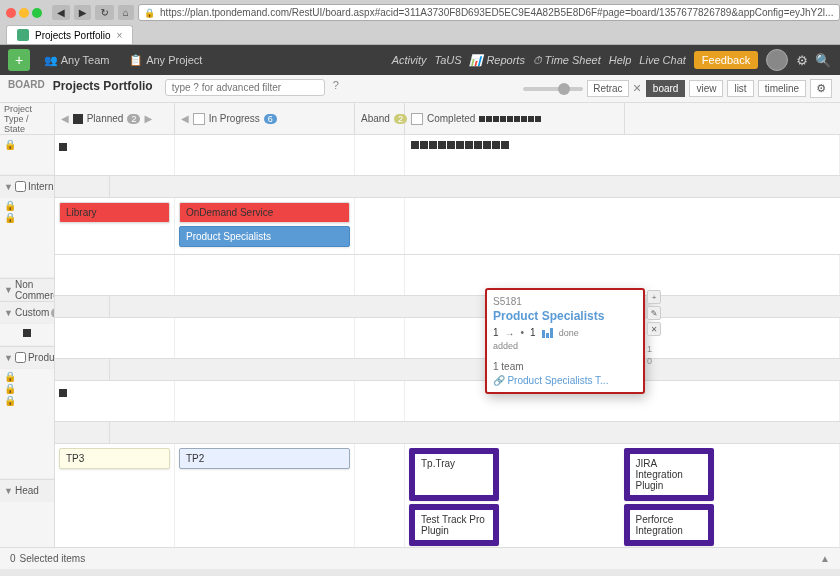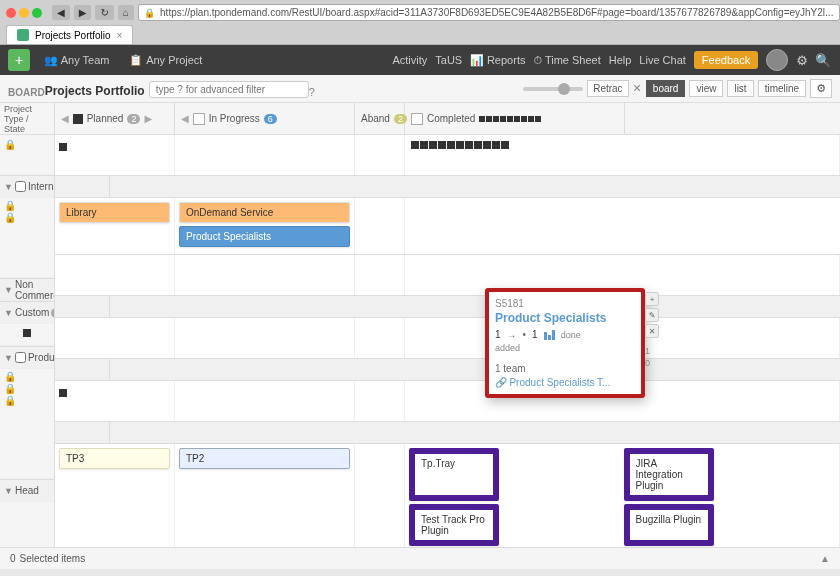--- a/index.html
+++ b/index.html
@@ -24,27 +24,27 @@
     .tab-close { color: #888; font-size: 10px; cursor: pointer; }
 
     
     .app { background: white; height: calc(576px - 52px); display: flex; flex-direction: column; }
 
     
     .top-nav { background: #3d3d3d; display: flex; align-items: center; padding: 0 8px; height: 30px; gap: 8px; flex-shrink: 0; }
     .nav-add-btn { background: #5cb85c; border: none; color: white; width: 22px; height: 22px; border-radius: 3px; font-size: 14px; cursor: pointer; display: flex; align-items: center; justify-content: center; }
     .nav-item { color: #ccc; font-size: 11px; cursor: pointer; display: flex; align-items: center; gap: 3px; padding: 4px 6px; }
     .nav-right { margin-left: auto; display: flex; align-items: center; gap: 8px; }
-    .nav-link { color: #ccc; font-size: 11px; cursor: pointer; }
+    .nav-link { color: #ccc; font-size: 11px; cursor: pointer; font-style: italic; }
     .feedback-btn { background: #e8a020; color: white; border: none; padding: 3px 8px; border-radius: 3px; font-size: 11px; cursor: pointer; }
     .avatar { width: 22px; height: 22px; border-radius: 50%; background: #888; border: 1px solid #aaa; }
     .nav-icon-btn { color: #ccc; cursor: pointer; font-size: 13px; }
 
     
-    .board-header { background: #f5f5f5; border-bottom: 1px solid #ddd; padding: 4px 8px; display: flex; align-items: flex-end; height: 28px; flex-shrink: 0; }
+    .board-header { background: #f5f5f5; border-bottom: 1px solid #ddd; padding: 4px 8px; display: flex; align-items: flex-start; gap: 8px; height: 28px; flex-shrink: 0; }
     .board-label { color: #888; font-size: 10px; font-weight: bold; }
     .project-title { color: #333; font-size: 12px; font-weight: bold; margin-right: 4px; }
     .filter-input { border: 1px solid #ccc; border-radius: 3px; padding: 2px 6px; font-size: 10px; width: 160px; color: #999; }
     .help-btn { color: #888; font-size: 11px; cursor: pointer; }
     .header-right { margin-left: auto; display: flex; align-items: center; gap: 4px; }
     .slider-container { display: flex; align-items: center; gap: 3px; }
     .slider { width: 60px; height: 4px; background: #ccc; border-radius: 2px; position: relative; }
     .slider-thumb { width: 12px; height: 12px; background: #aaa; border-radius: 50%; position: absolute; top: -4px; left: 35px; }
     .view-btn { border: 1px solid #ccc; background: white; padding: 2px 6px; font-size: 10px; cursor: pointer; color: #555; }
     .view-btn.active { background: #555; color: white; border-color: #555; }
@@ -81,29 +81,29 @@
     .board-row { display: flex; border-bottom: 1px solid #ddd; min-height: 40px; }
 
     
     .row-cells { display: flex; flex: 1; }
     .cell { border-right: 1px solid #eee; padding: 4px; min-height: 40px; }
     .cell-planned { width: 120px; flex-shrink: 0; }
     .cell-inprogress { width: 180px; flex-shrink: 0; }
     .cell-abandon { width: 50px; flex-shrink: 0; }
 
     
-    .card { background: #fdba74; border: 1px solid #ddd; border-radius: 2px; padding: 4px 6px; margin-bottom: 3px; font-size: 10px; cursor: pointer; box-shadow: 0 1px 2px rgba(0,0,0,0.1); }
+    .card { background: #ef4444; border: 1px solid #ddd; border-radius: 2px; padding: 4px 6px; margin-bottom: 3px; font-size: 10px; cursor: pointer; box-shadow: 0 1px 2px rgba(0,0,0,0.1); }
     .card-label { color: #333; font-size: 10px; }
     .card-blue { background: #e8f0ff; border-color: #9ab; }
     .card-yellow { background: #fffde8; border-color: #ddb; }
     .card-selected { background: #5b9bd5; color: white; border-color: #4a8ac4; }
     .card-selected .card-label { color: white; }
 
     
-    .popup-card { position: absolute; background: white; border: 4px solid #b91c1c; border-radius: 3px; box-shadow: 2px 4px 12px rgba(0,0,0,0.25); width: 160px; z-index: 20; padding: 6px; }
+    .popup-card { position: absolute; background: white; border: 2px solid #b91c1c; border-radius: 3px; box-shadow: 2px 4px 12px rgba(0,0,0,0.25); width: 160px; z-index: 20; padding: 6px; }
     .popup-meta { display: flex; align-items: center; gap: 6px; font-size: 10px; color: #666; margin-bottom: 3px; }
     .popup-link { color: #5b9bd5; font-size: 10px; cursor: pointer; display: flex; align-items: center; gap: 2px; }
     .popup-action-btn { width: 14px; height: 14px; background: #eee; border: 1px solid #ccc; border-radius: 2px; display: flex; align-items: center; justify-content: center; font-size: 8px; cursor: pointer; color: #666; }
     .mini-bars { display: flex; gap: 1px; align-items: flex-end; }
     .mini-bar { width: 3px; background: #5b9bd5; }
 
     
     .swimlane-divider { background: #f0f0f0; border-bottom: 1px solid #ddd; height: 22px; display: flex; align-items: center; }
     .swimlane-row-header { width: 55px; flex-shrink: 0; border-right: 1px solid #ddd; padding: 0 4px; display: flex; align-items: center; gap: 2px; height: 100%; position: sticky; left: 0; background: #f0f0f0; z-index: 5; }
     .product-card-item { background: white; border: 6px solid #4c1d95; border-radius: 2px; padding: 4px 6px; font-size: 10px; cursor: pointer; min-width: 70px; max-width: 90px; box-shadow: 0 1px 2px rgba(0,0,0,0.08); }
@@ -417,23 +417,20 @@
                 <div class="product-card-item">
                   <span class="card-label">Tp.Tray</span>
                 </div>
                 <div class="product-card-item">
                   <span class="card-label">JIRA Integration Plugin</span>
                 </div>
                 <div class="product-card-item">
                   <span class="card-label">Test Track Pro Plugin</span>
                 </div>
                 <div class="product-card-item">
-                  <span class="card-label">Bugzilla Plugin</span>
-                </div>
-                <div class="product-card-item">
                   <span class="card-label">Perforce Integration</span>
                 </div>
               </div>
             </div>
           </div>
         </div>
 
       </div>
 
       <div class="popup-card" style="top:185px; left:430px;">

